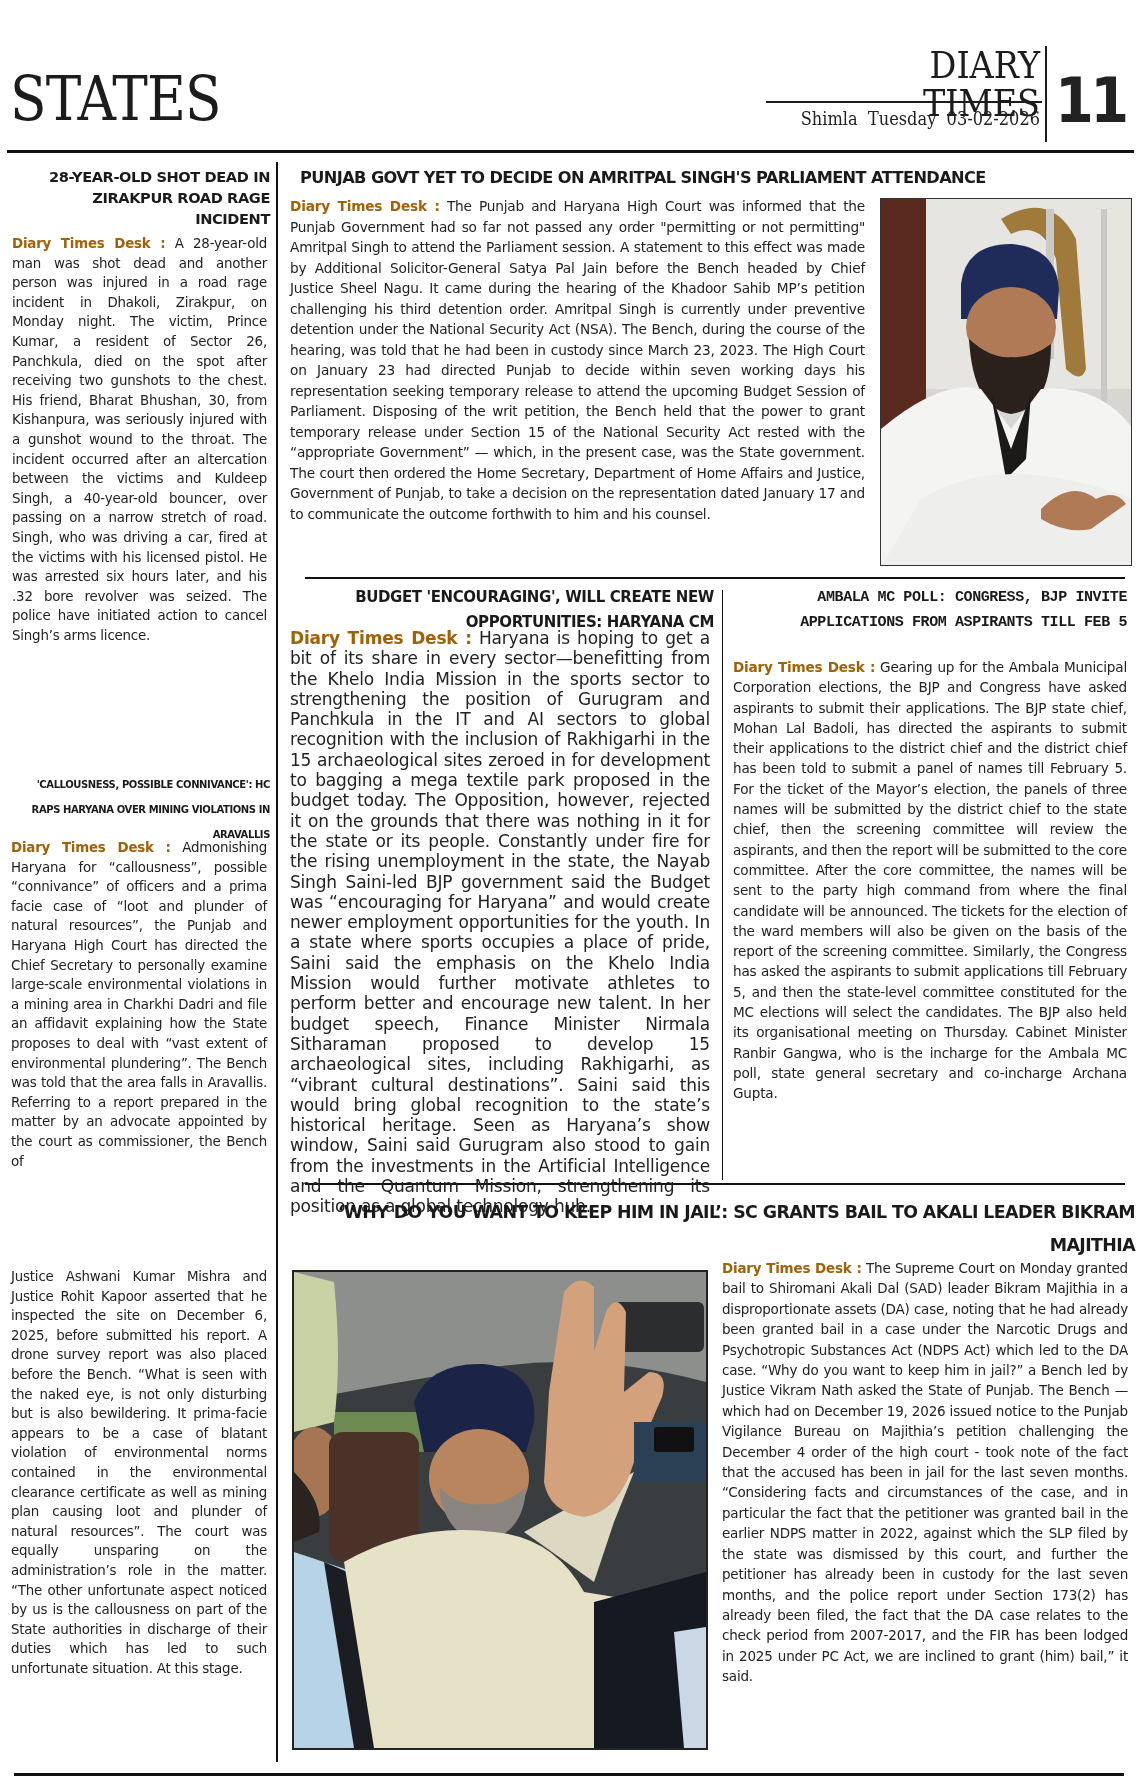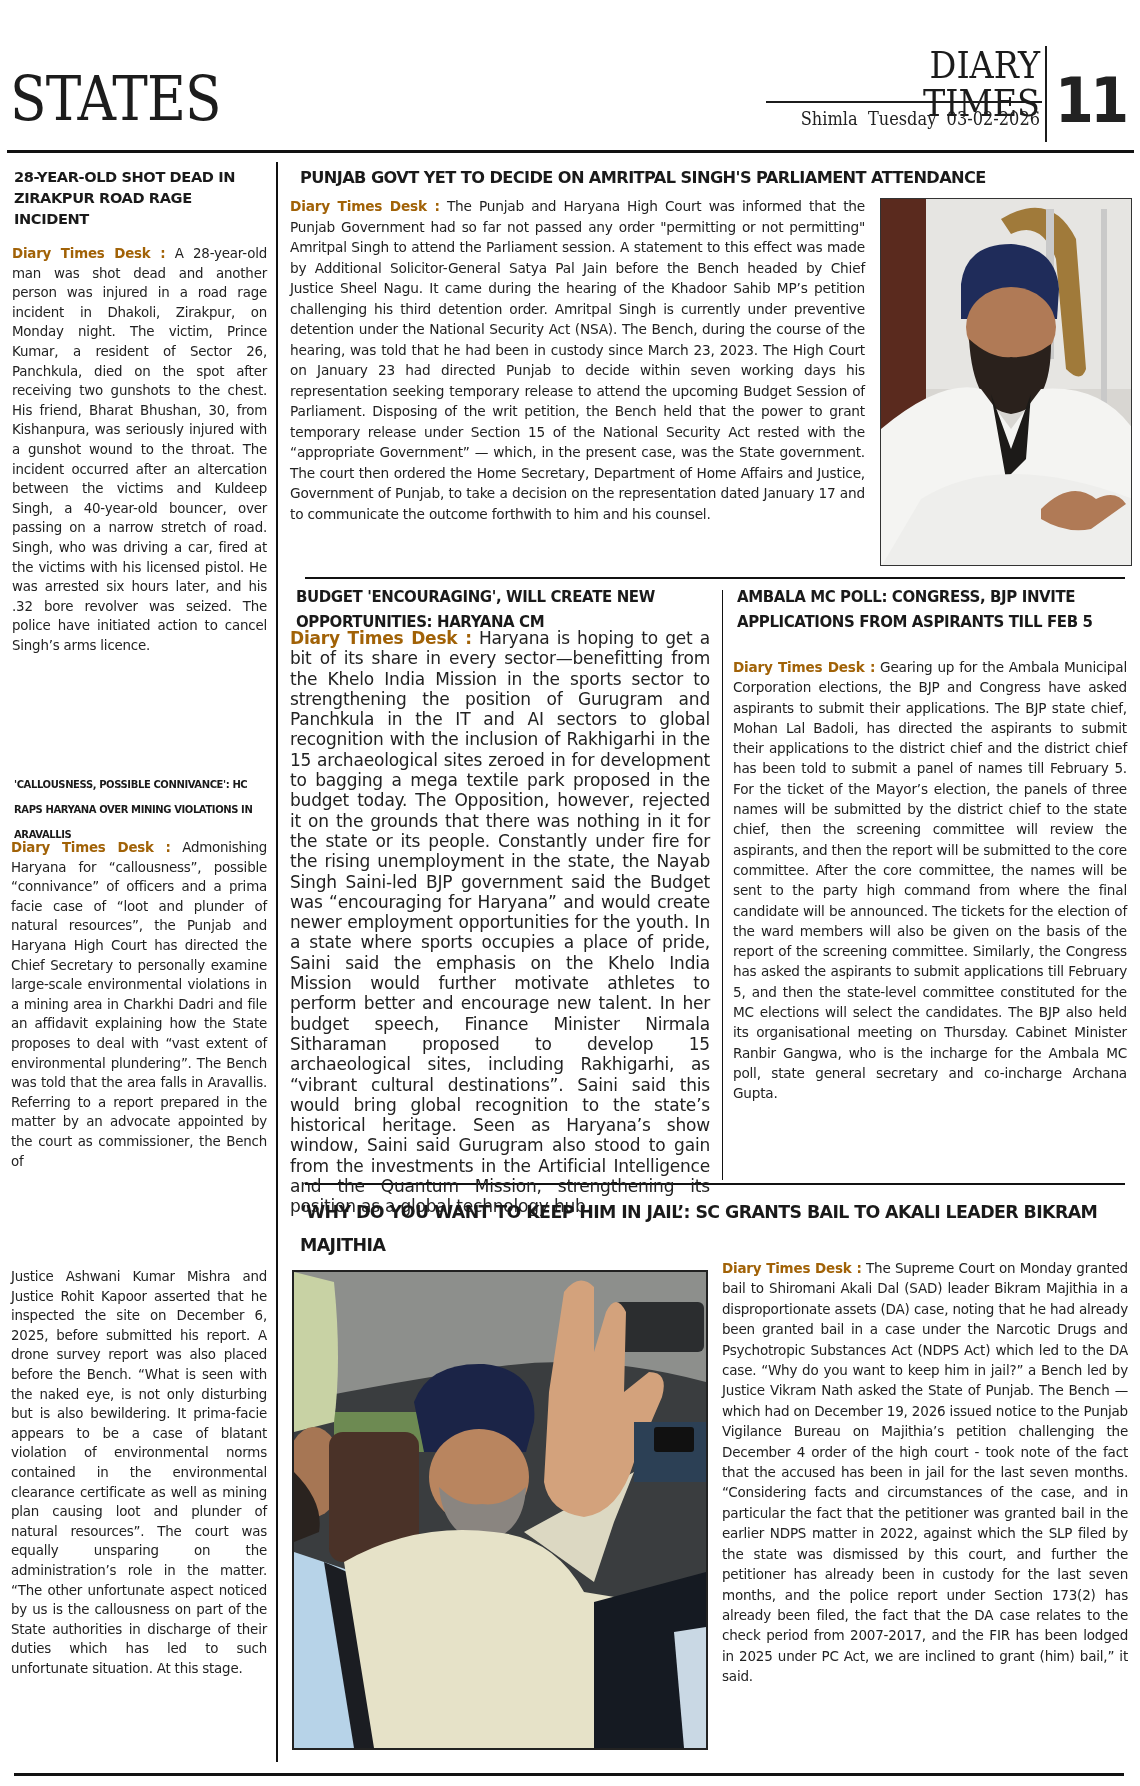--- a/index.html
+++ b/index.html
@@ -36,47 +36,47 @@
   .vrule { position: absolute; background: #111; width: 2px; }
   .vrule.left-col { left: 276px; top: 162px; height: 1600px; }
   .vrule.mid-col { left: 722px; top: 590px; height: 590px; width: 1px; }
   .hrule { position: absolute; background: #111; height: 2px; }
   .hrule.r1 { left: 305px; top: 577px; width: 820px; }
   .hrule.r2 { left: 305px; top: 1183px; width: 820px; }
 
   
   .headline {
     position: absolute; font-family: "DejaVu Sans", sans-serif; font-weight: bold;
-    text-align: left; color: #1a1a1a; line-height: 1.32; text-transform: uppercase;
+    text-align: right; color: #1a1a1a; line-height: 1.32; text-transform: uppercase;
     letter-spacing: -0.4px;
   }
   .body {
     position: absolute; font-family: "DejaVu Sans", sans-serif; color: #222;
     text-align: justify; line-height: 19.6px; font-size: 13.4px; letter-spacing: -0.2px;
   }
   .byline { font-weight: bold; color: #a16207; }
 
   
   .h-left1 { left: 14px; top: 166px; width: 256px; font-size: 14.6px; line-height: 21px; }
-  .b-left1 { left: 12px; top: 244px; width: 255px; }
+  .b-left1 { left: 12px; top: 234px; width: 255px; }
   .h-left2 { left: 14px; top: 772px; width: 256px; font-size: 10px; line-height: 25px; }
   .b-left2 { left: 11px; top: 838px; width: 256px; }
   .b-left3 { left: 11px; top: 1251px; width: 256px; margin-top: 16px; }
 
   
   .h-top { left: 296px; top: 167px; width: 835px; font-size: 16.2px; letter-spacing: -0.6px; text-align: left; padding-left: 4px; }
   .b-top { left: 290px; top: 196px; width: 575px; line-height: 20.5px; font-size: 13.7px; }
   .photo-1 { position: absolute; left: 880px; top: 198px; width: 252px; height: 368px; border: 1px solid #333; overflow: hidden; }
 
   
   .h-mid1 { left: 296px; top: 585px; width: 418px; font-size: 15px; line-height: 25px; }
   .b-mid1 { left: 290px; top: 628px; width: 420px; line-height: 20.3px; font-size: 17px; }
 
   
-  .h-mid2 { left: 737px; top: 585px; width: 390px; font-size: 15px; line-height: 25px; }
+  .h-mid2 { left: 737px; top: 585px; width: 390px; font-size: 15px; line-height: 25px; font-family: Liberation Mono, monospace; }
   .b-mid2 { left: 733px; top: 657px; width: 394px; line-height: 20.3px; font-size: 13.6px; }
 
   
   .h-bot { left: 300px; top: 1196px; width: 835px; font-size: 17.4px; line-height: 33px; letter-spacing: -0.6px; }
   .photo-2 { position: absolute; left: 292px; top: 1270px; width: 416px; height: 480px; border: 2px solid #222; overflow: hidden; }
   .b-bot { left: 722px; top: 1258px; width: 406px; line-height: 20.4px; font-size: 13.5px; }
 
   svg { display: block; }
 </style>
 </head>

